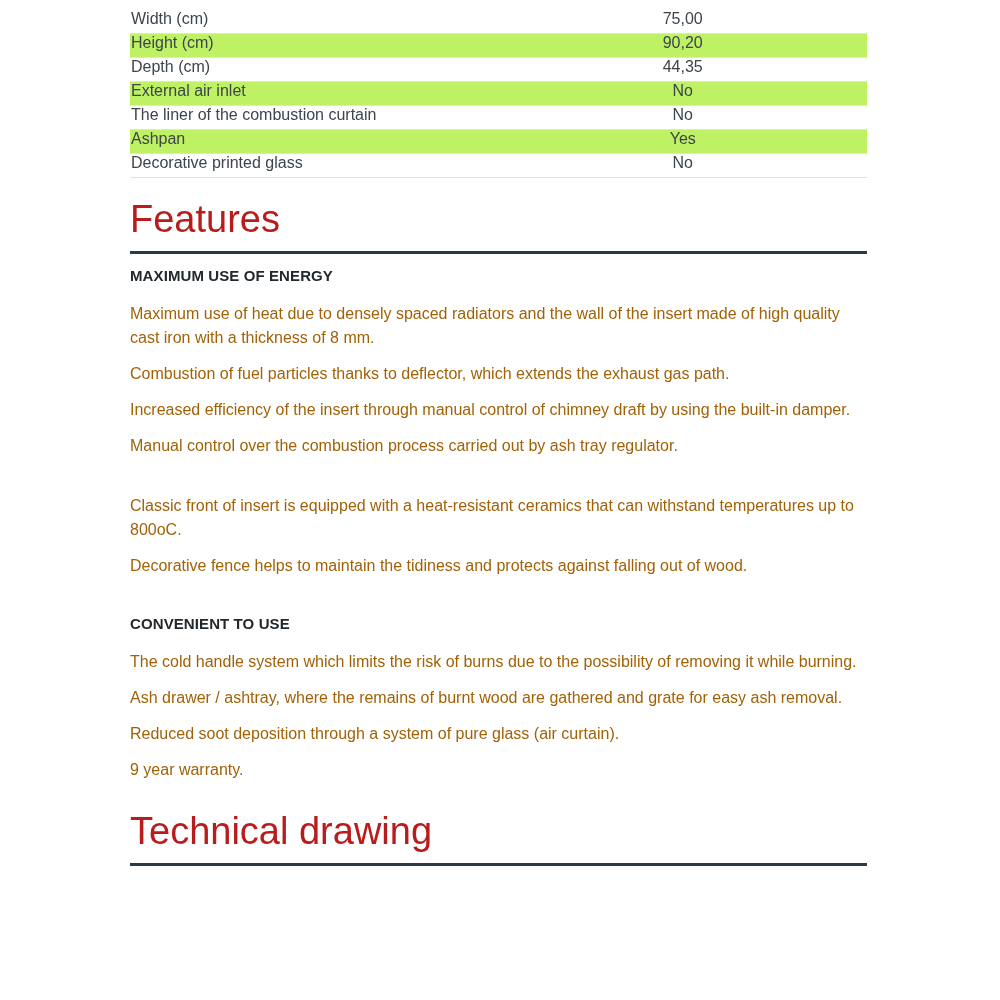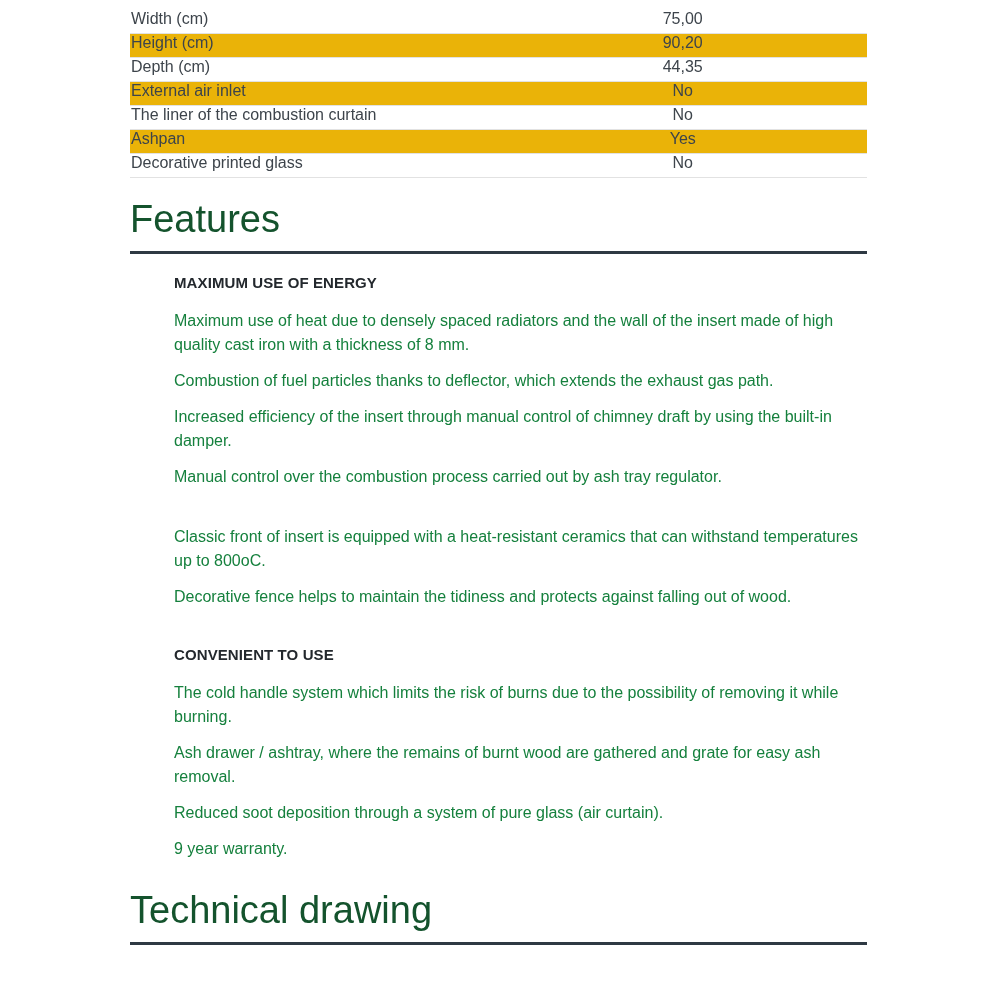--- a/index.html
+++ b/index.html
@@ -18,59 +18,59 @@
 
   
   .spec-table { margin-top: 10px; }
   .spec-row {
     display: flex;
     height: 24px;
     border-bottom: 1px solid #e2e2e2;
     font-size: 16px;
     color: #3d444b;
   }
-  .spec-row.striped { background: #eab308; }
+  .spec-row.striped { background: #bef264; }
   .spec-label { flex: 0 0 50%; padding-left: 1px; white-space: nowrap; }
   .spec-value { flex: 0 0 50%; text-align: center; white-space: nowrap; }
 
   
   h2 {
     font-size: 38px;
     line-height: 42px;
     font-weight: 300;
-    color: #14532d;
+    color: #b91c1c;
     margin: 0;
     letter-spacing: 0;
   }
   h2.features-heading { margin: 20px 0 11px 0; }
   h2.technical-heading { margin: 28px 0 11px 0; }
   .rule {
     border: none;
     height: 0;
     border-top: 3px solid #2e3943;
     margin: 0;
   }
 
   
-  .sections { padding-top: 19px; margin-left: 44px; }
+  .sections { padding-top: 12px; }
   .feature-section { margin: 0 0 36px 0; }
   .feature-section:last-child { margin-bottom: 0; }
   .feature-section h3 {
     font-size: 15px;
     line-height: 20px;
     font-weight: 700;
     color: #23282d;
     margin: 0 0 16px 0;
     letter-spacing: 0.1px;
   }
   .feature-section p {
     font-size: 16px;
     line-height: 24px;
     font-weight: 400;
-    color: #15803d;
+    color: #a16207;
     margin: 0 0 12px 0;
   }
 </style>
 </head>
 <body>
 
 <div class="content">
 
   <div class="spec-table">
       <div class="spec-row">

